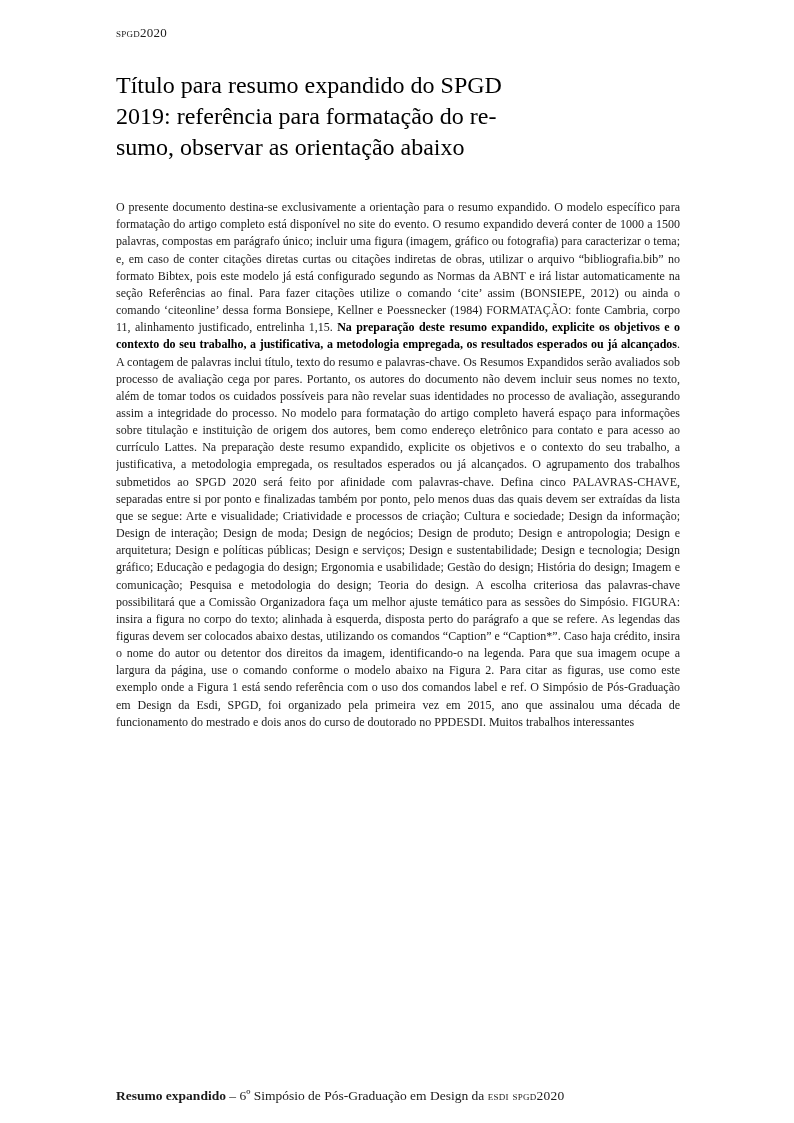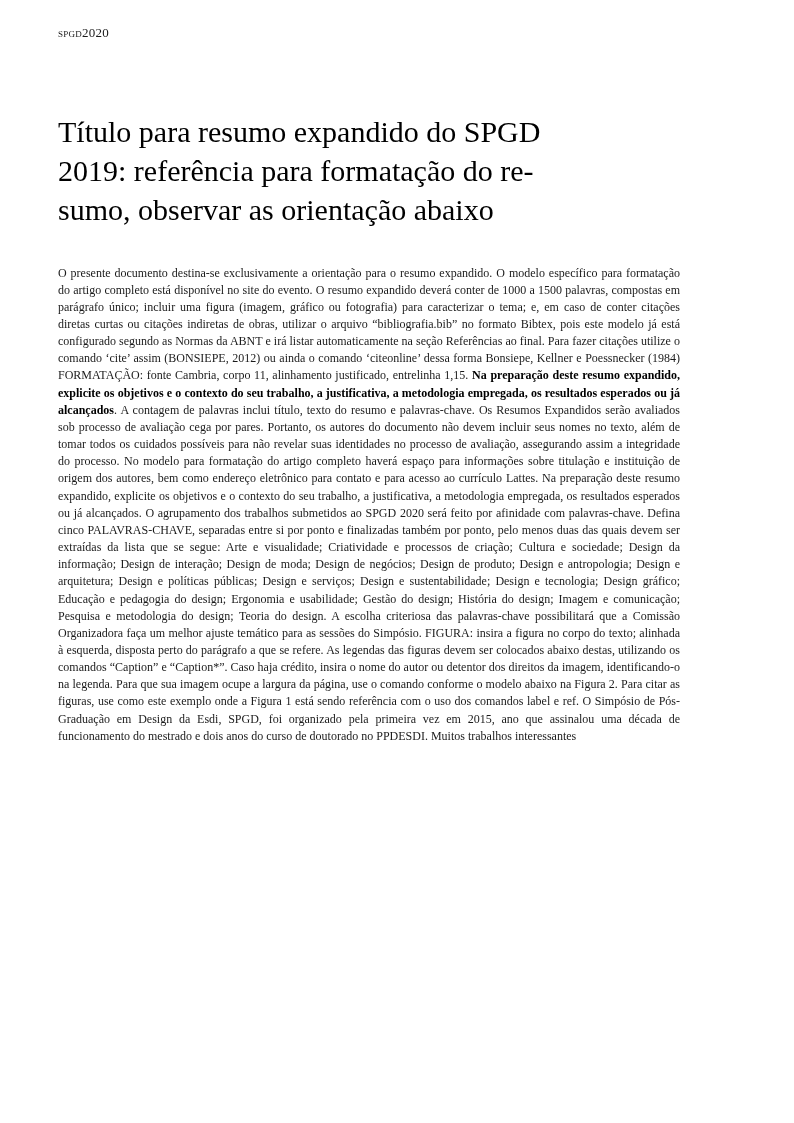--- a/index.html
+++ b/index.html
@@ -10,34 +10,34 @@
     font-family: "Liberation Serif", "DejaVu Serif", serif;
     color: #1a1a1a;
     overflow: hidden;
   }
   .page {
     width: 794px;
     height: 1123px;
     background: #ffffff;
     display: flex;
     flex-direction: column;
-    padding: 24px 114px 18px 58px;
+    padding: 24px 114px 18px 116px;
   }
   .hdr-line {
     font-size: 13px;
     line-height: 1.35;
     color: #1a1a1a;
   }
   .smallcaps {
     font-variant: small-caps;
     letter-spacing: 0.02em;
   }
   .page-title {
-    margin-top: 70px;
-    font-size: 30px;
+    margin-top: 28px;
+    font-size: 24px;
     line-height: 1.3;
     font-weight: 400;
     color: #000000;
   }
   .page-title .tline { display: block; }
   .body-wrap {
     margin-top: 36px;
     flex: 1 1 auto;
     overflow: hidden;
   }
@@ -69,14 +69,15 @@
   <h1 class="page-title">
       <span class="tline">Título para resumo expandido do SPGD</span>
       <span class="tline">2019: referência para formatação do re-</span>
       <span class="tline">sumo, observar as orientação abaixo</span>
     </h1>
 
   <div class="body-wrap">
     <p class="body-text"><span>O presente documento destina-se exclusivamente a orientação para o resumo expandido. O modelo específico para formatação do artigo completo está disponível no site do evento. O resumo expandido deverá conter de 1000 a 1500 palavras, compostas em parágrafo único; incluir uma figura (imagem, gráfico ou fotografia) para caracterizar o tema; e, em caso de conter citações diretas curtas ou citações indiretas de obras, utilizar o arquivo “bibliografia.bib” no formato Bibtex, pois este modelo já está configurado segundo as Normas da ABNT e irá listar automaticamente na seção Referências ao final. Para fazer citações utilize o comando ‘cite’ assim (BONSIEPE, 2012) ou ainda o comando ‘citeonline’ dessa forma Bonsiepe, Kellner e Poessnecker (1984) FORMATAÇÃO: fonte Cambria, corpo 11, alinhamento justificado, entrelinha 1,15. </span><b>Na preparação deste resumo expandido, explicite os objetivos e o contexto do seu trabalho, a justificativa, a metodologia empregada, os resultados esperados ou já alcançados</b><span>. A contagem de palavras inclui título, texto do resumo e palavras-chave. Os Resumos Expandidos serão avaliados sob processo de avaliação cega por pares. Portanto, os autores do documento não devem incluir seus nomes no texto, além de tomar todos os cuidados possíveis para não revelar suas identidades no processo de avaliação, assegurando assim a integridade do processo. No modelo para formatação do artigo completo haverá espaço para informações sobre titulação e instituição de origem dos autores, bem como endereço eletrônico para contato e para acesso ao currículo Lattes. Na preparação deste resumo expandido, explicite os objetivos e o contexto do seu trabalho, a justificativa, a metodologia empregada, os resultados esperados ou já alcançados. O agrupamento dos trabalhos submetidos ao SPGD 2020 será feito por afinidade com palavras-chave. Defina cinco PALAVRAS-CHAVE, separadas entre si por ponto e finalizadas também por ponto, pelo menos duas das quais devem ser extraídas da lista que se segue: Arte e visualidade; Criatividade e processos de criação; Cultura e sociedade; Design da informação; Design de interação; Design de moda; Design de negócios; Design de produto; Design e antropologia; Design e arquitetura; Design e políticas públicas; Design e serviços; Design e sustentabilidade; Design e tecnologia; Design gráfico; Educação e pedagogia do design; Ergonomia e usabilidade; Gestão do design; História do design; Imagem e comunicação; Pesquisa e metodologia do design; Teoria do design. A escolha criteriosa das palavras-chave possibilitará que a Comissão Organizadora faça um melhor ajuste temático para as sessões do Simpósio. FIGURA: insira a figura no corpo do texto; alinhada à esquerda, disposta perto do parágrafo a que se refere. As legendas das figuras devem ser colocados abaixo destas, utilizando os comandos “Caption” e “Caption*”. Caso haja crédito, insira o nome do autor ou detentor dos direitos da imagem, identificando-o na legenda. Para que sua imagem ocupe a largura da página, use o comando conforme o modelo abaixo na Figura 2. Para citar as figuras, use como este exemplo onde a Figura 1 está sendo referência com o uso dos comandos label e ref. O Simpósio de Pós-Graduação em Design da Esdi, SPGD, foi organizado pela primeira vez em 2015, ano que assinalou uma década de funcionamento do mestrado e dois anos do curso de doutorado no PPDESDI. Muitos trabalhos interessantes</span></p>
   </div>
 
+  <footer class="page-footer"><b>Resumo expandido</b><span> – 6º Simpósio de Pós-Graduação em Design da </span><span class="smallcaps">esdi spgd2020</span></footer>
 
 </div>
 
 </body></html>

